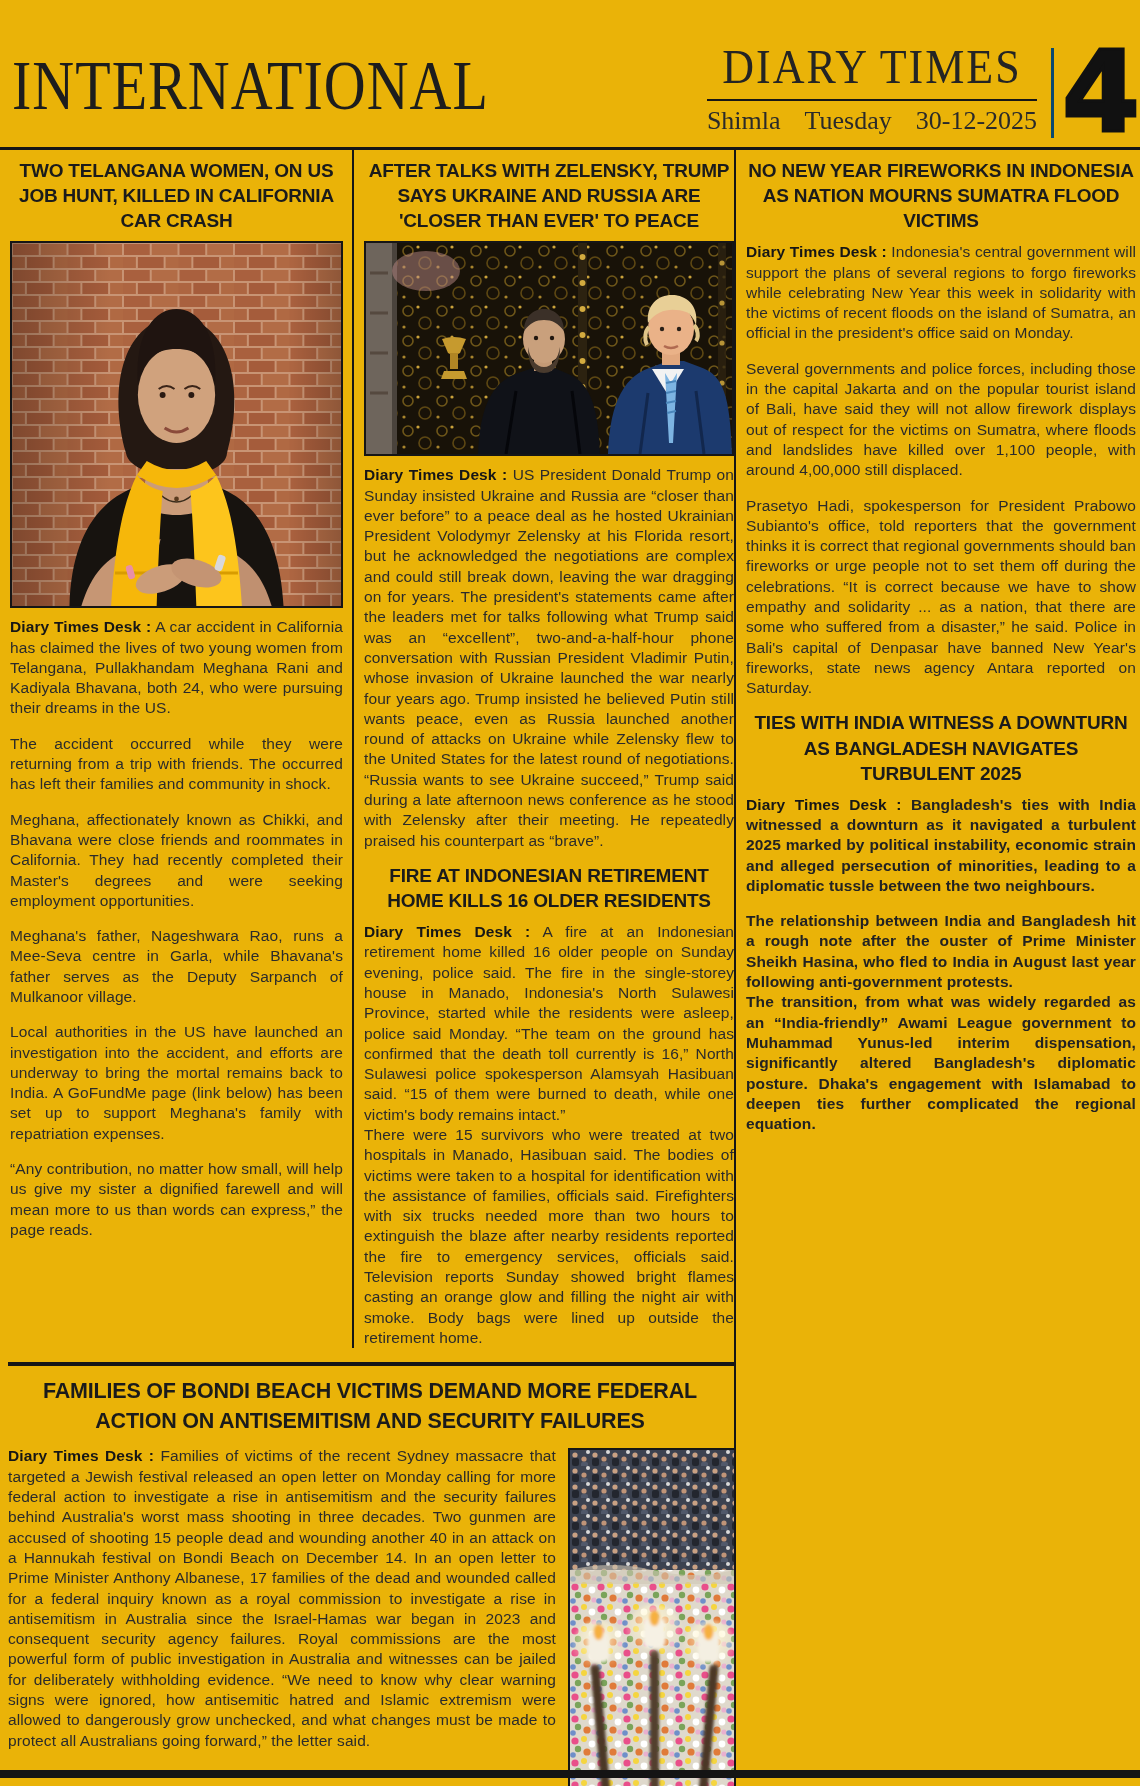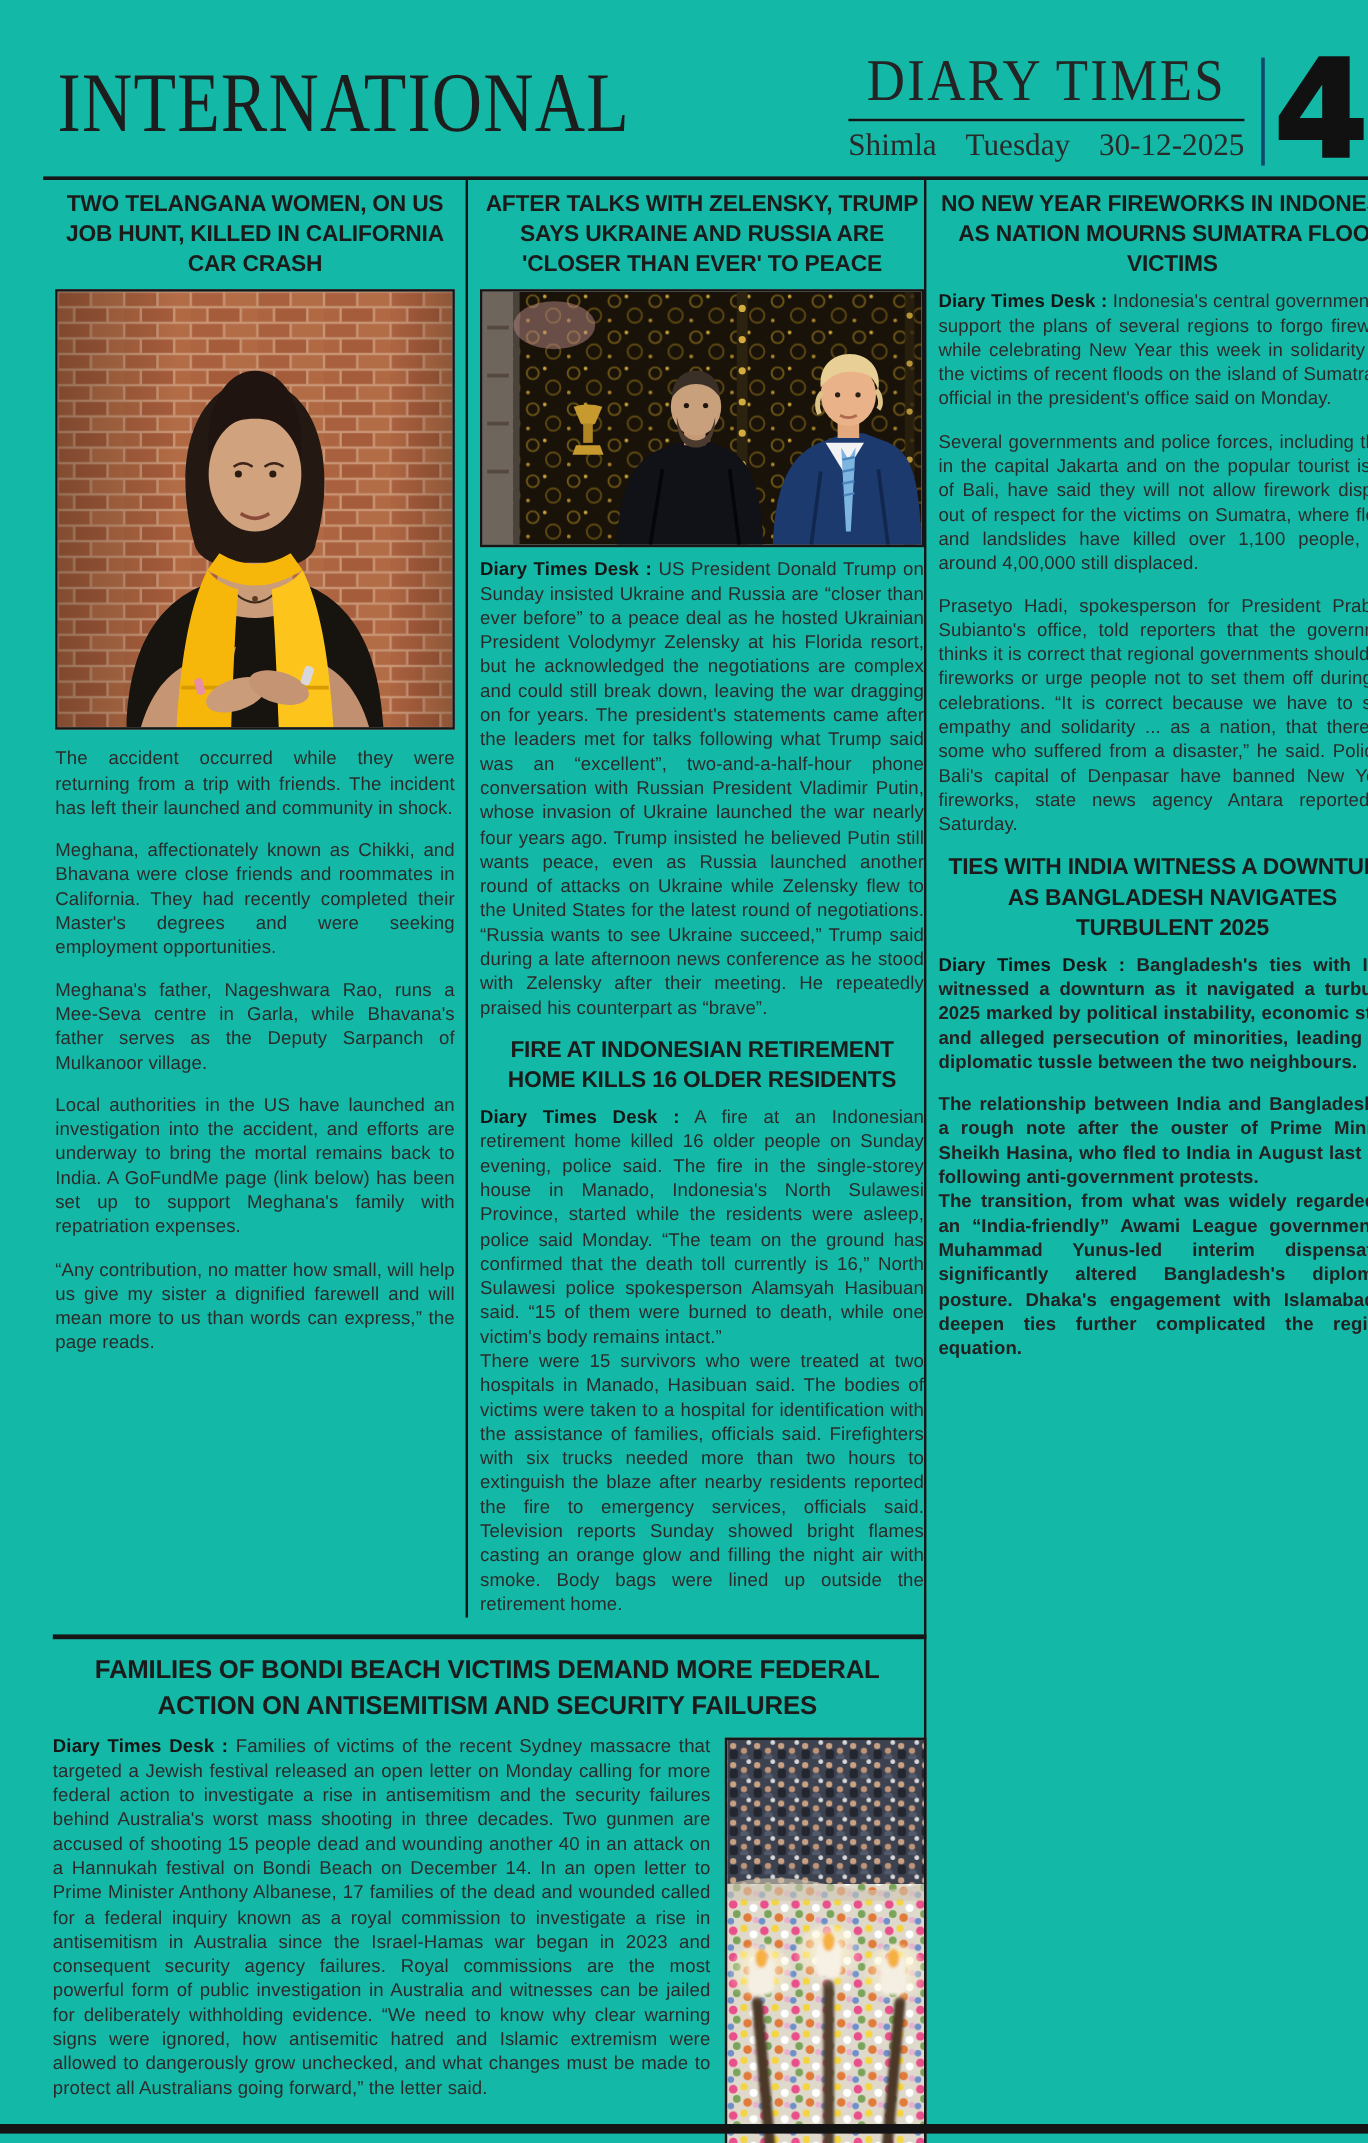--- a/index.html
+++ b/index.html
@@ -1,21 +1,20 @@
 <!DOCTYPE html>
 <html><head>
 <meta charset="utf-8">
 <style>
   * { margin:0; padding:0; box-sizing:border-box; }
   html,body { background:#e8e8e8; }
   .page {
     position:relative; width:1140px; height:1786px; margin:0 auto;
-    background:#14b8a6; color:#222; overflow:hidden;
+    background:#eab308; color:#222; overflow:hidden;
     font-family:"Liberation Sans", sans-serif;
-    padding-left:36px;
   }
   
   .masthead {
     height:150px; border-bottom:3px solid #161616;
     display:flex; justify-content:space-between; align-items:flex-end;
     padding:0 4px 0 12px;
   }
   .section-title {
     font-family:"Liberation Serif", serif; font-weight:normal;
     font-size:58px; line-height:1; letter-spacing:1px; color:#1d1d1d;
@@ -147,21 +146,22 @@
                 <path d="M126,232 q40,26 80,0 l-10,-14 q-30,18 -60,0 z" fill="#f6b70a"></path>
                 <path d="M104,330 l38,0 M190,330 l38,0" stroke="#d89c00" stroke-width="3"></path>
 
                 <ellipse cx="150" cy="336" rx="26" ry="13" transform="rotate(-18 150 336)" fill="#cb9c79"></ellipse>
                 <ellipse cx="186" cy="330" rx="26" ry="13" transform="rotate(16 186 330)" fill="#c49473"></ellipse>
                 <rect x="206" y="312" width="8" height="16" rx="3" transform="rotate(18 210 320)" fill="#d8d8dc"></rect>
                 <rect x="116" y="322" width="7" height="14" rx="3" transform="rotate(-16 120 329)" fill="#e88fa8"></rect>
               </svg>
             </figure>
 
-            <p class="body-p">The accident occurred while they were returning from a trip with friends. The incident has left their launched and community in shock.</p>
+            <p class="body-p first"><strong class="desk">Diary Times Desk :</strong> <span>A car accident in California has claimed the lives of two young women from Telangana, Pullakhandam Meghana Rani and Kadiyala Bhavana, both 24, who were pursuing their dreams in the US.</span></p>
+            <p class="body-p">The accident occurred while they were returning from a trip with friends. The occurred has left their families and community in shock.</p>
             <p class="body-p">Meghana, affectionately known as Chikki, and Bhavana were close friends and roommates in California. They had recently completed their Master's degrees and were seeking employment opportunities.</p>
             <p class="body-p">Meghana's father, Nageshwara Rao, runs a Mee-Seva centre in Garla, while Bhavana's father serves as the Deputy Sarpanch of Mulkanoor village.</p>
             <p class="body-p">Local authorities in the US have launched an investigation into the accident, and efforts are underway to bring the mortal remains back to India. A GoFundMe page (link below) has been set up to support Meghana's family with repatriation expenses.</p>
             <p class="body-p">“Any contribution, no matter how small, will help us give my sister a dignified farewell and will mean more to us than words can express,” the page reads.</p>
           </article>
         </div>
 
         <div class="col2">
           <article>
             <h2 class="col-head">AFTER TALKS WITH ZELENSKY, TRUMP SAYS UKRAINE AND RUSSIA ARE 'CLOSER THAN EVER' TO PEACE</h2>

